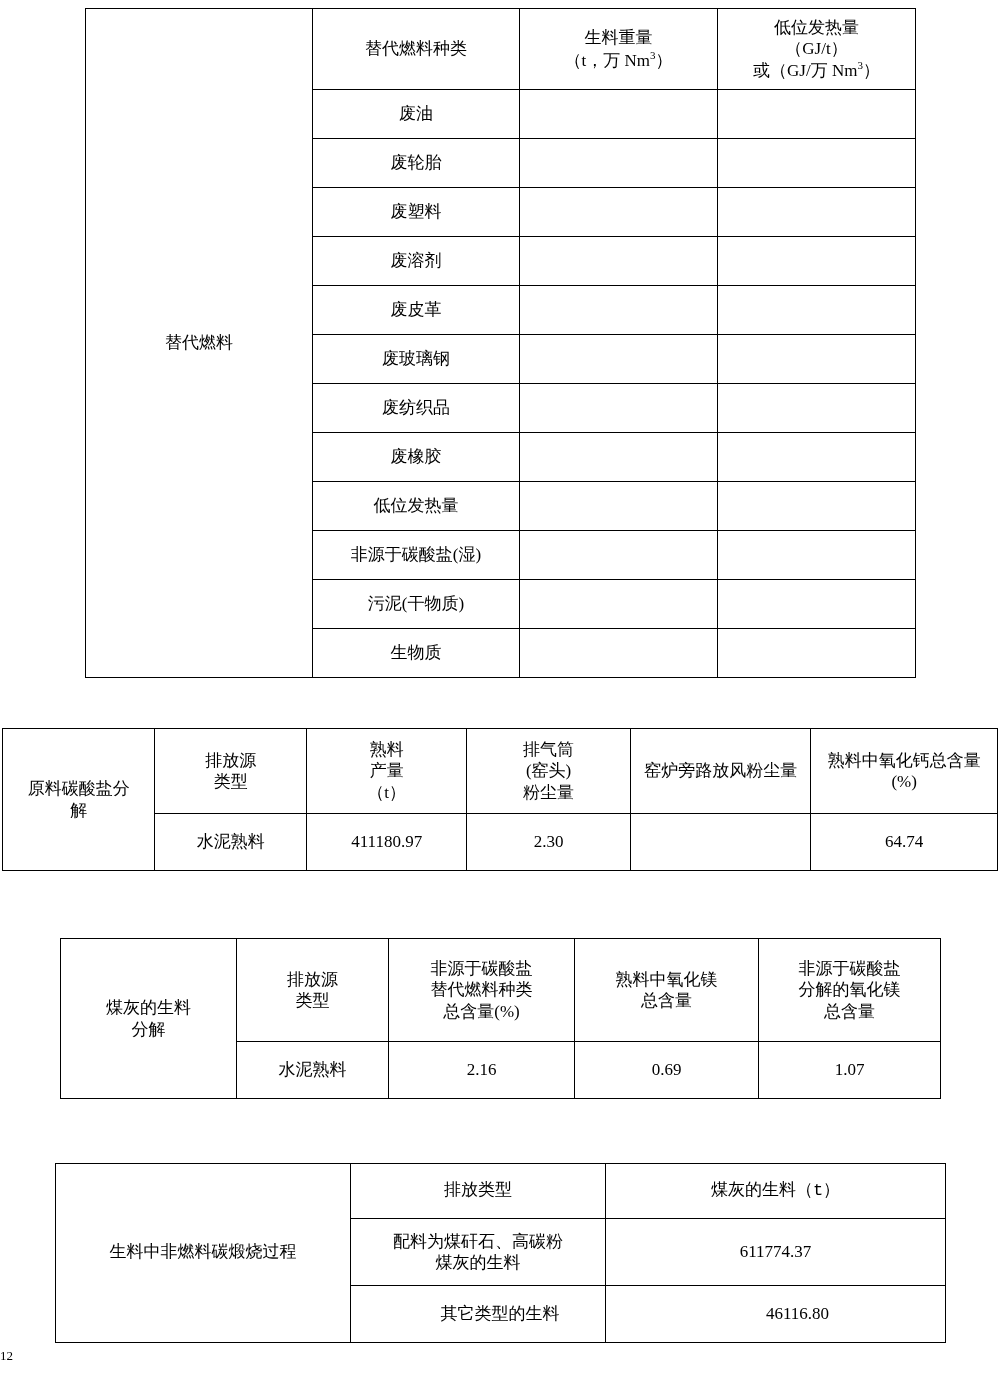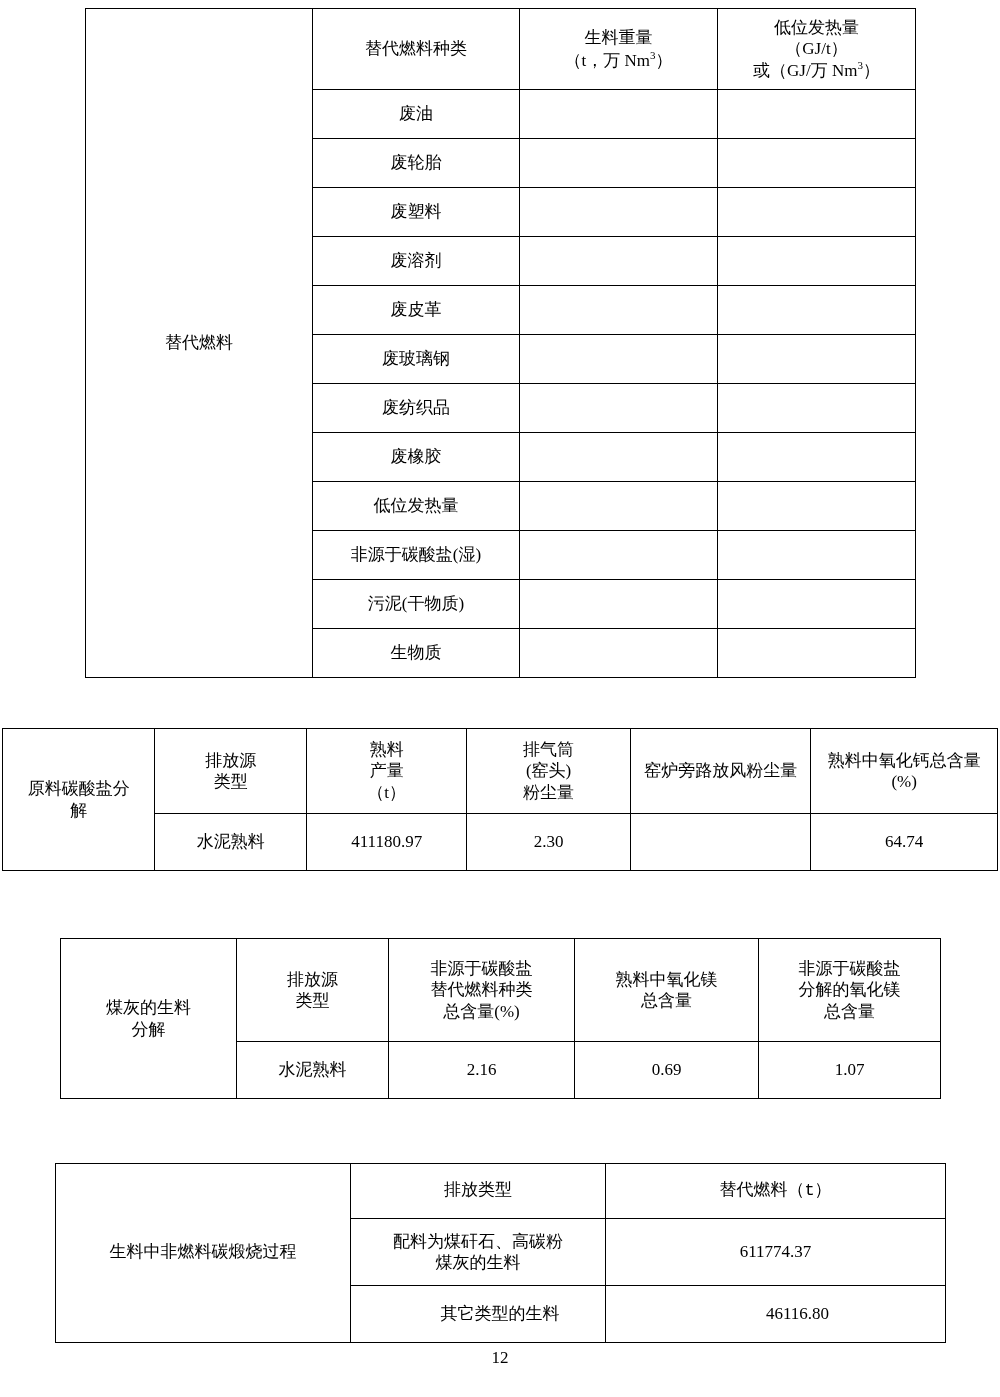--- a/index.html
+++ b/index.html
@@ -107,22 +107,22 @@
   table.t4 td.one  { height: 48px; padding-left: 48px; }
   .f1 { width: 295px; }
   .f2 { width: 255px; }
   .f3 { width: 340px; }
 
   .page-number {
     position: absolute;
     left: 0;
     right: 0;
     top: 1348px;
-    text-align: center;
-    font-size: 17px;
+    text-align: left;
+    font-size: 13px;
   }
 </style>
 </head>
 <body>
 
 <div class="page">
 
   <div class="t1-wrap">
     <table class="t1">
       <colgroup>
@@ -302,21 +302,21 @@
     <table class="t4">
       <colgroup>
         <col class="f1">
           <col class="f2">
           <col class="f3">
       </colgroup>
       <tbody>
         <tr>
           <td class="head" rowspan="3">生料中非燃料碳煅烧过程</td>
           <td class="head">排放类型</td>
-          <td class="head">替代燃料（t）</td>
+          <td class="head">煤灰的生料（t）</td>
         </tr>
         <tr>
           <td class="two">
             <div>配料为煤矸石、高碳粉</div>
             <div>煤灰的生料</div>
           </td>
           <td class="two">611774.37</td>
         </tr>
         <tr>
           <td class="one">其它类型的生料</td>

